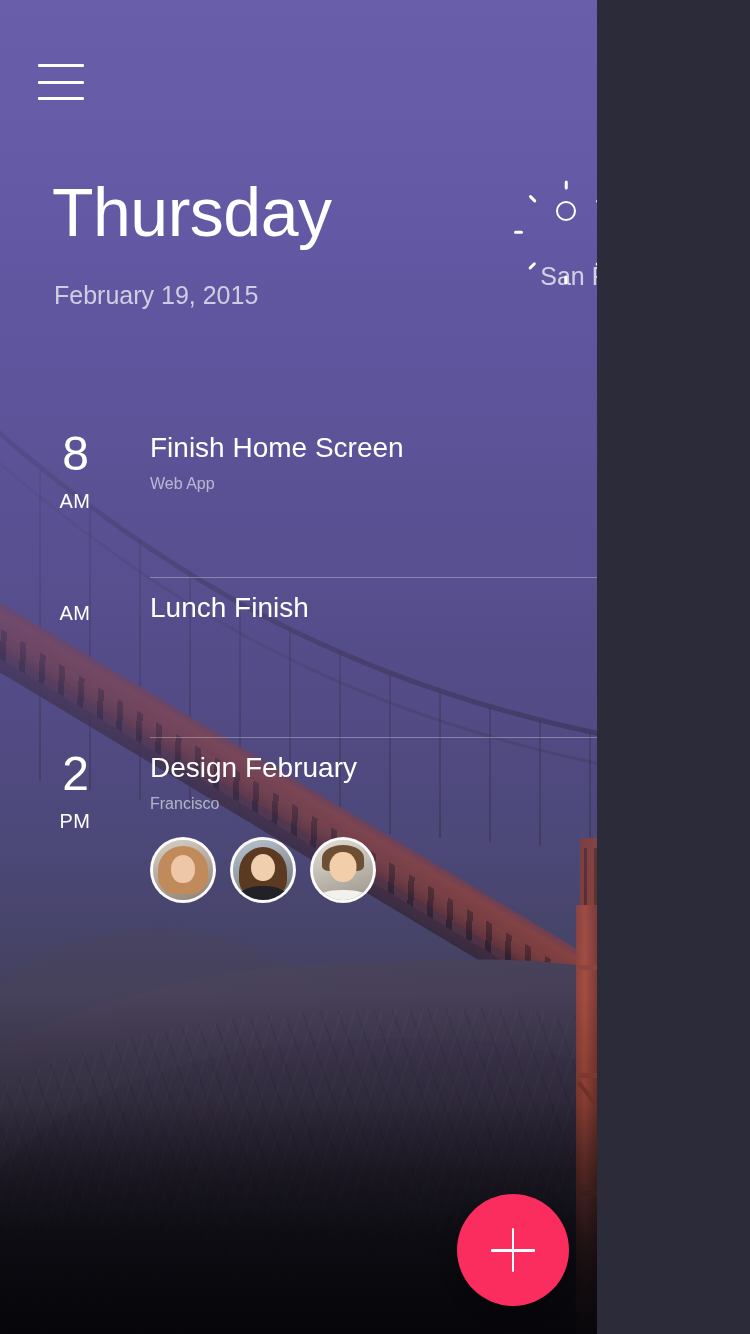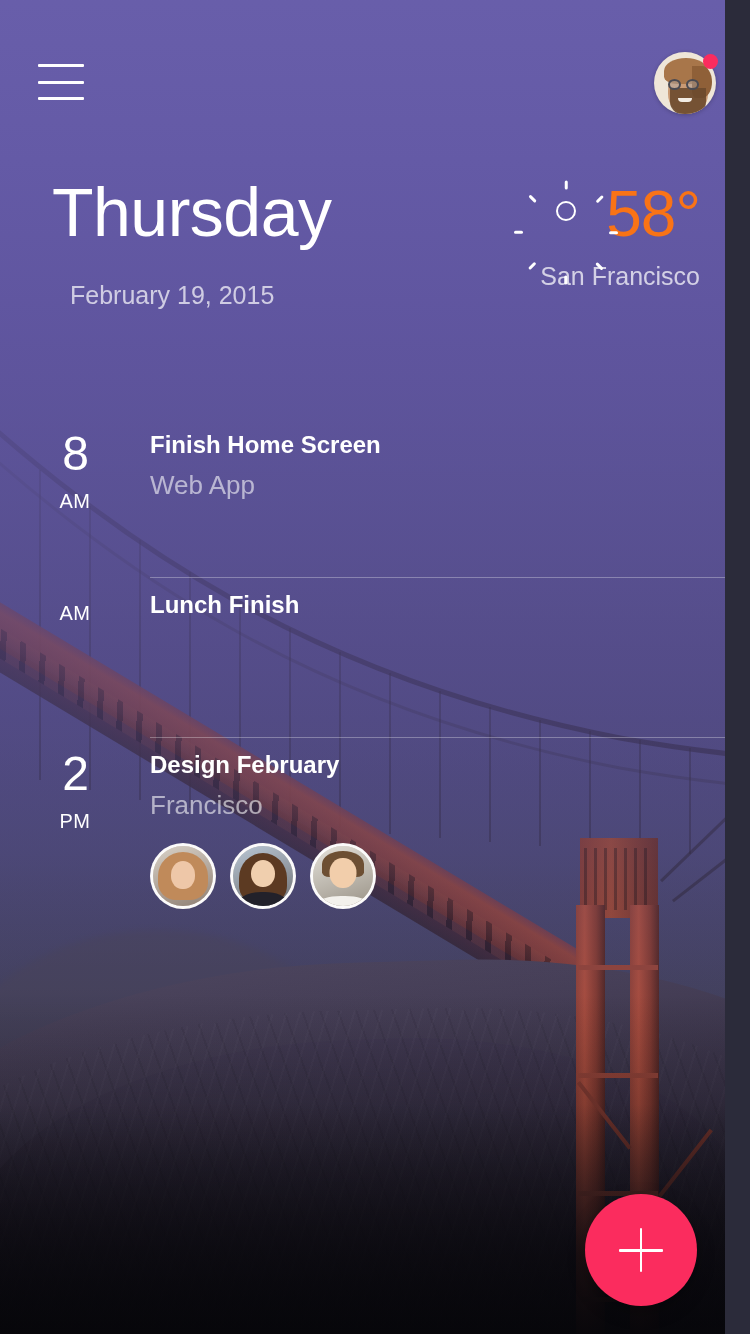--- a/index.html
+++ b/index.html
@@ -8,21 +8,21 @@
   html, body {
     width:750px; height:1334px;
     overflow:hidden;
     background:#2b2b3a;
     font-family:"Liberation Sans", sans-serif;
     -webkit-font-smoothing:antialiased;
   }
 
   .screen {
     position:relative;
-    width:725px; height:1334px;
+    width:597px; height:1334px;
     overflow:hidden;
   }
 
   
   .bg { position:absolute; inset:0; overflow:hidden; }
 
   
   .bg-sky {
     position:absolute; inset:0;
     background:linear-gradient(180deg,
@@ -218,21 +218,20 @@
   .day {
     position:absolute; left:52px; top:0;
     font-size:68px; font-weight:300; line-height:1;
     letter-spacing:-.5px;
     color:#ffffff;
   }
   .date {
     position:absolute; left:54px; top:105px;
     font-size:25px; font-weight:300; line-height:1;
     color:rgba(255,255,255,.70);
-    margin-left:16px;
   }
 
   .wx { position:absolute; right:50px; top:4px; text-align:right; }
   .wx-row { display:flex; align-items:center; justify-content:flex-end; gap:14px; }
   .sun { width:52px; height:52px; position:relative; flex:0 0 auto; margin-bottom:6px; }
   .sun .disc {
     position:absolute; left:16px; top:16px; width:20px; height:20px;
     border:2.5px solid #fff; border-radius:50%;
   }
   .sun .ray {
@@ -270,26 +269,26 @@
     font-size:48px; font-weight:300; line-height:1;
     letter-spacing:-1px;
   }
   .ev-ampm {
     margin-top:12px;
     font-size:20px; font-weight:400; letter-spacing:.6px;
   }
 
   .ev-body { flex:1 1 auto; padding-top:14px; }
   .ev-title {
-    font-size:24px; font-weight:700; line-height:1.12;
+    font-size:28px; font-weight:400; line-height:1.12;
     color:#ffffff;
   }
   .ev-sub {
     margin-top:12px;
-    font-size:26px; font-weight:300; line-height:1.1;
+    font-size:16px; font-weight:300; line-height:1.1;
     color:rgba(255,255,255,.58);
   }
 
   .divider {
     position:absolute; left:150px; right:0; bottom:0;
     height:1px;
     background:rgba(255,255,255,.30);
   }
 
   .attendees { display:flex; gap:14px; margin-top:24px; }

